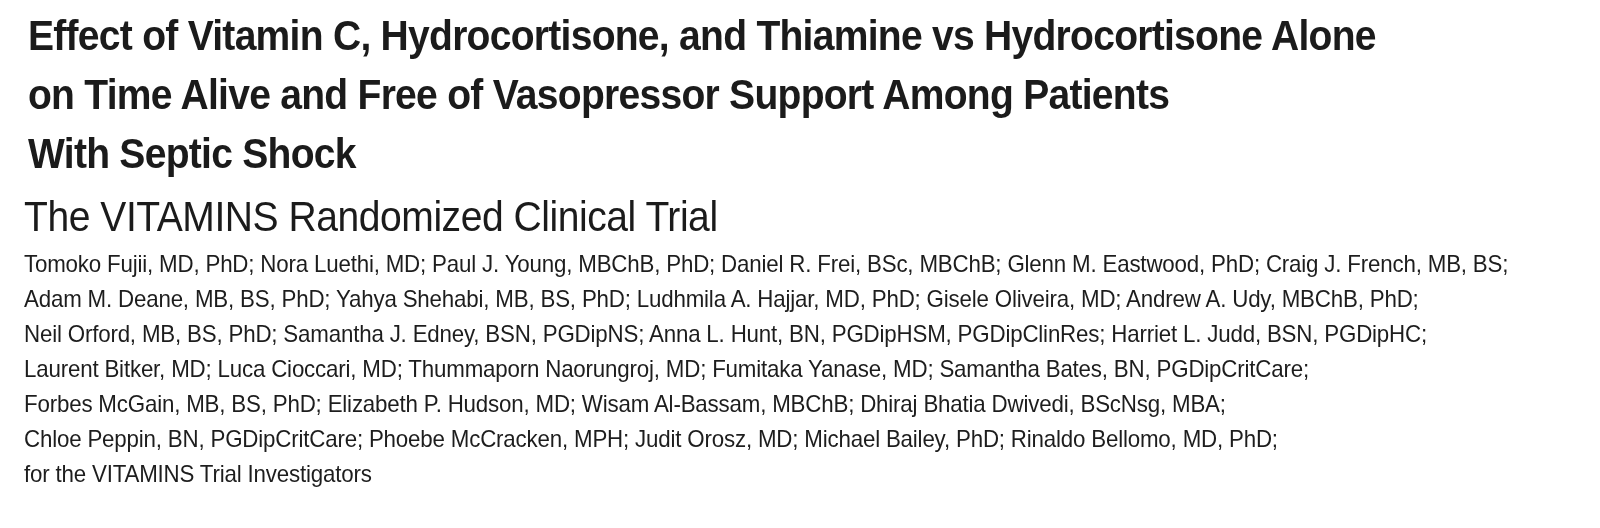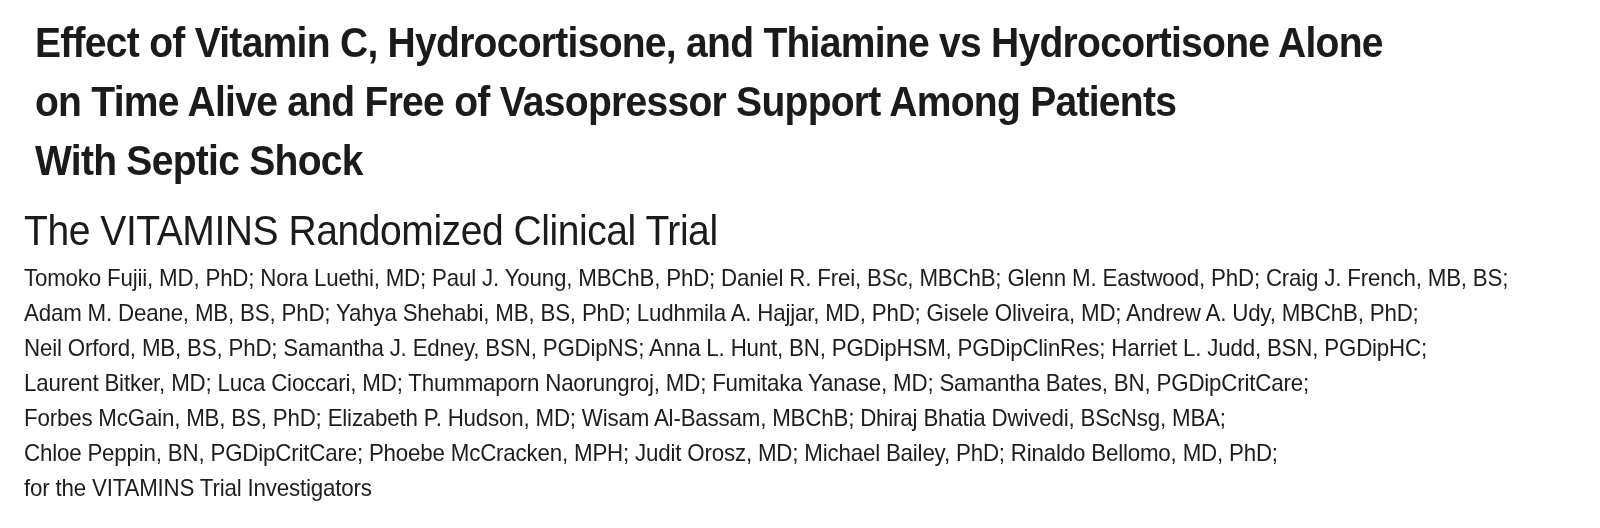--- a/index.html
+++ b/index.html
@@ -45,21 +45,21 @@
     line-height: 35px;
     letter-spacing: -0.2px;
     color: #1d1d1d;
   }
 </style>
 </head>
 <body>
 
 <div class="page">
 
-  <h1 style="margin:11px; padding:0; font-size:inherit; font-weight:inherit;">
+  <h1 style="margin:4px; padding:0; font-size:inherit; font-weight:inherit;">
     <div class="title-line condensed">Effect of Vitamin C, Hydrocortisone, and Thiamine vs Hydrocortisone Alone</div>
     <div class="title-line condensed">on Time Alive and Free of Vasopressor Support Among Patients</div>
     <div class="title-line condensed">With Septic Shock</div>
   </h1>
 
   <div class="subtitle-line condensed">The VITAMINS Randomized Clinical Trial</div>
 
   <div class="authors">
     <div class="author-line condensed">Tomoko Fujii, MD, PhD; Nora Luethi, MD; Paul J. Young, MBChB, PhD; Daniel R. Frei, BSc, MBChB; Glenn M. Eastwood, PhD; Craig J. French, MB, BS;</div>
     <div class="author-line condensed">Adam M. Deane, MB, BS, PhD; Yahya Shehabi, MB, BS, PhD; Ludhmila A. Hajjar, MD, PhD; Gisele Oliveira, MD; Andrew A. Udy, MBChB, PhD;</div>

